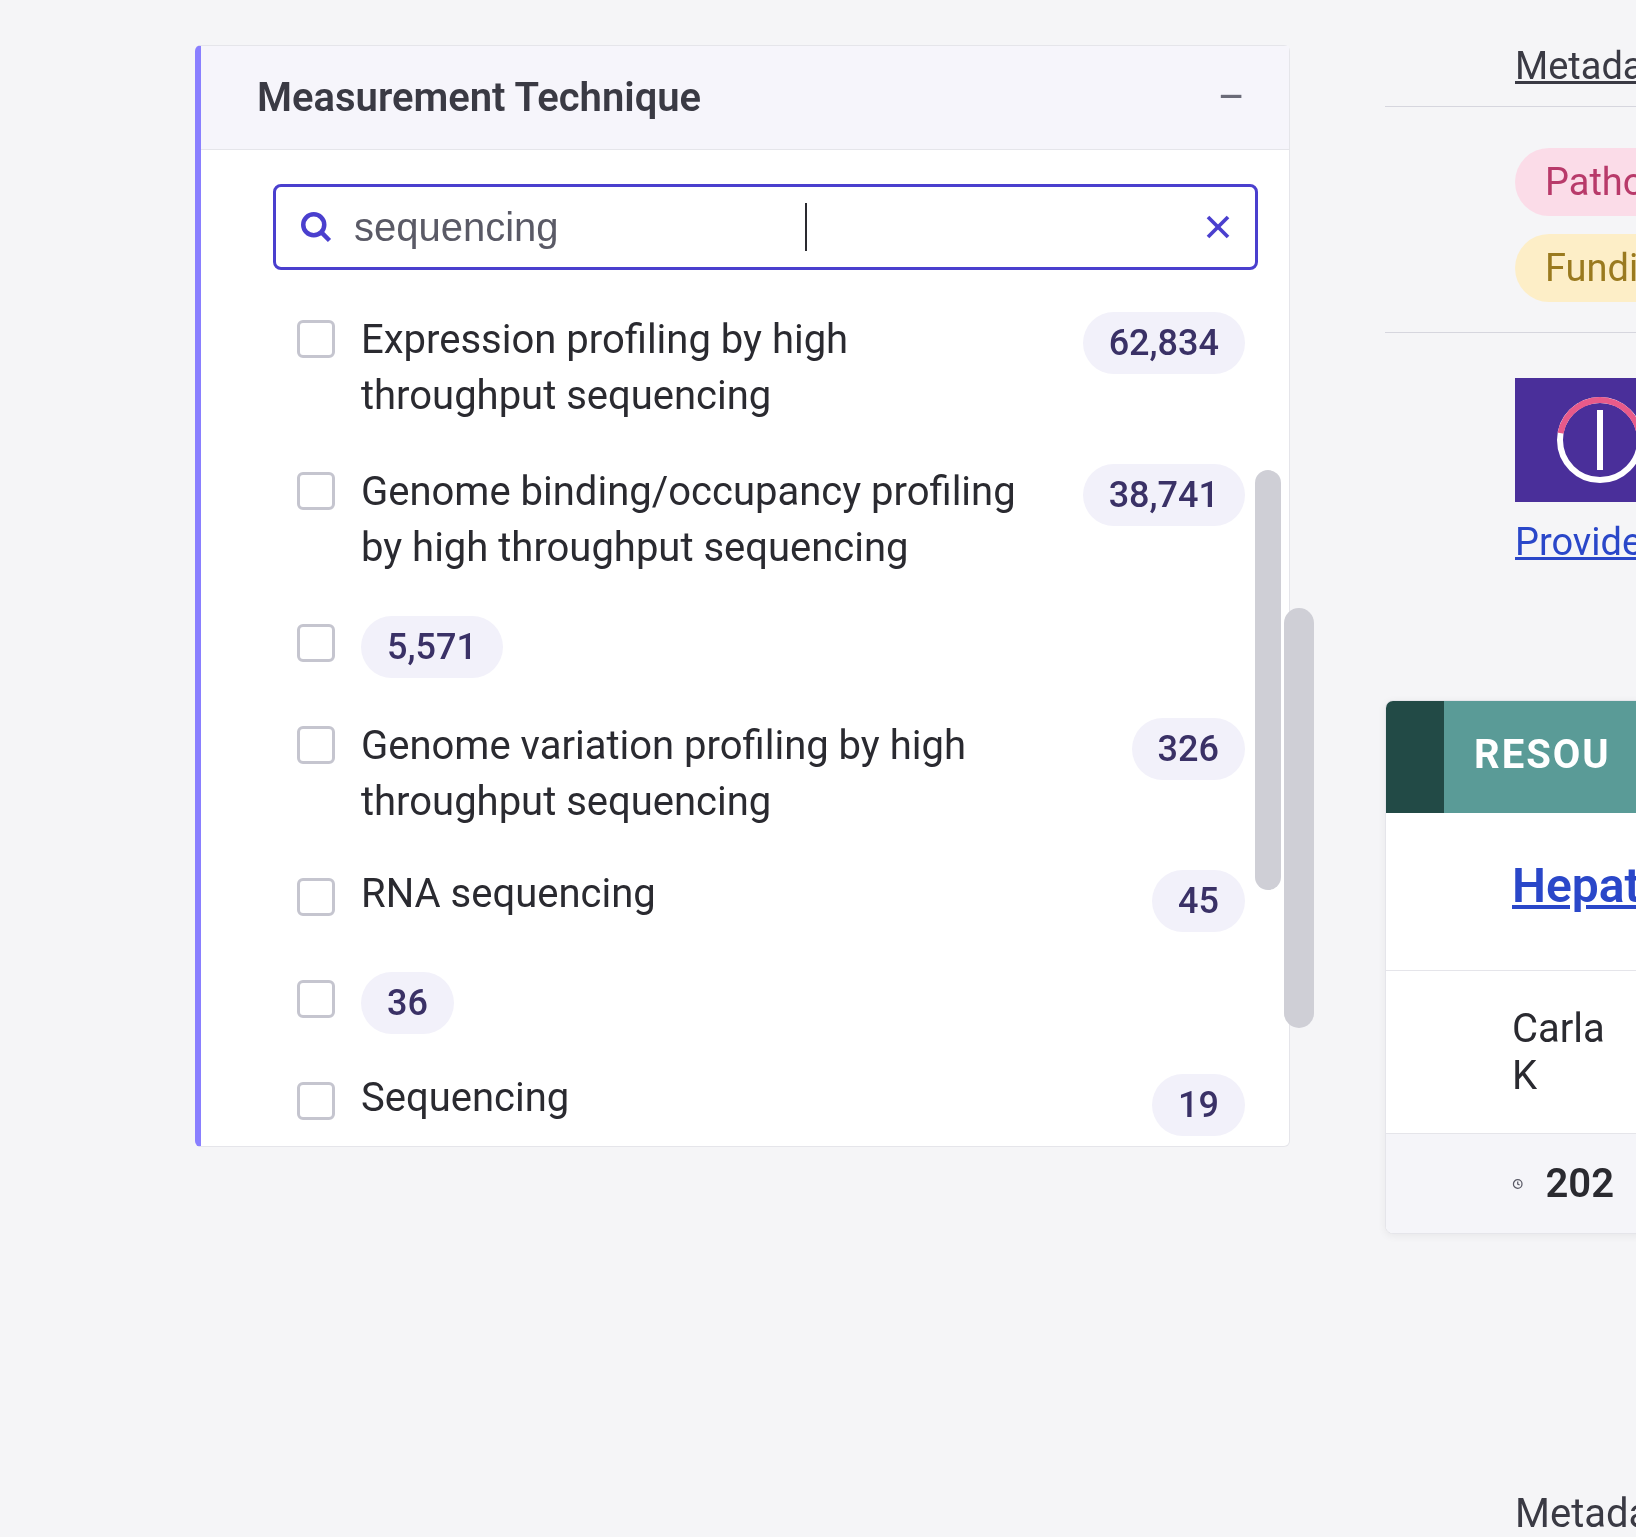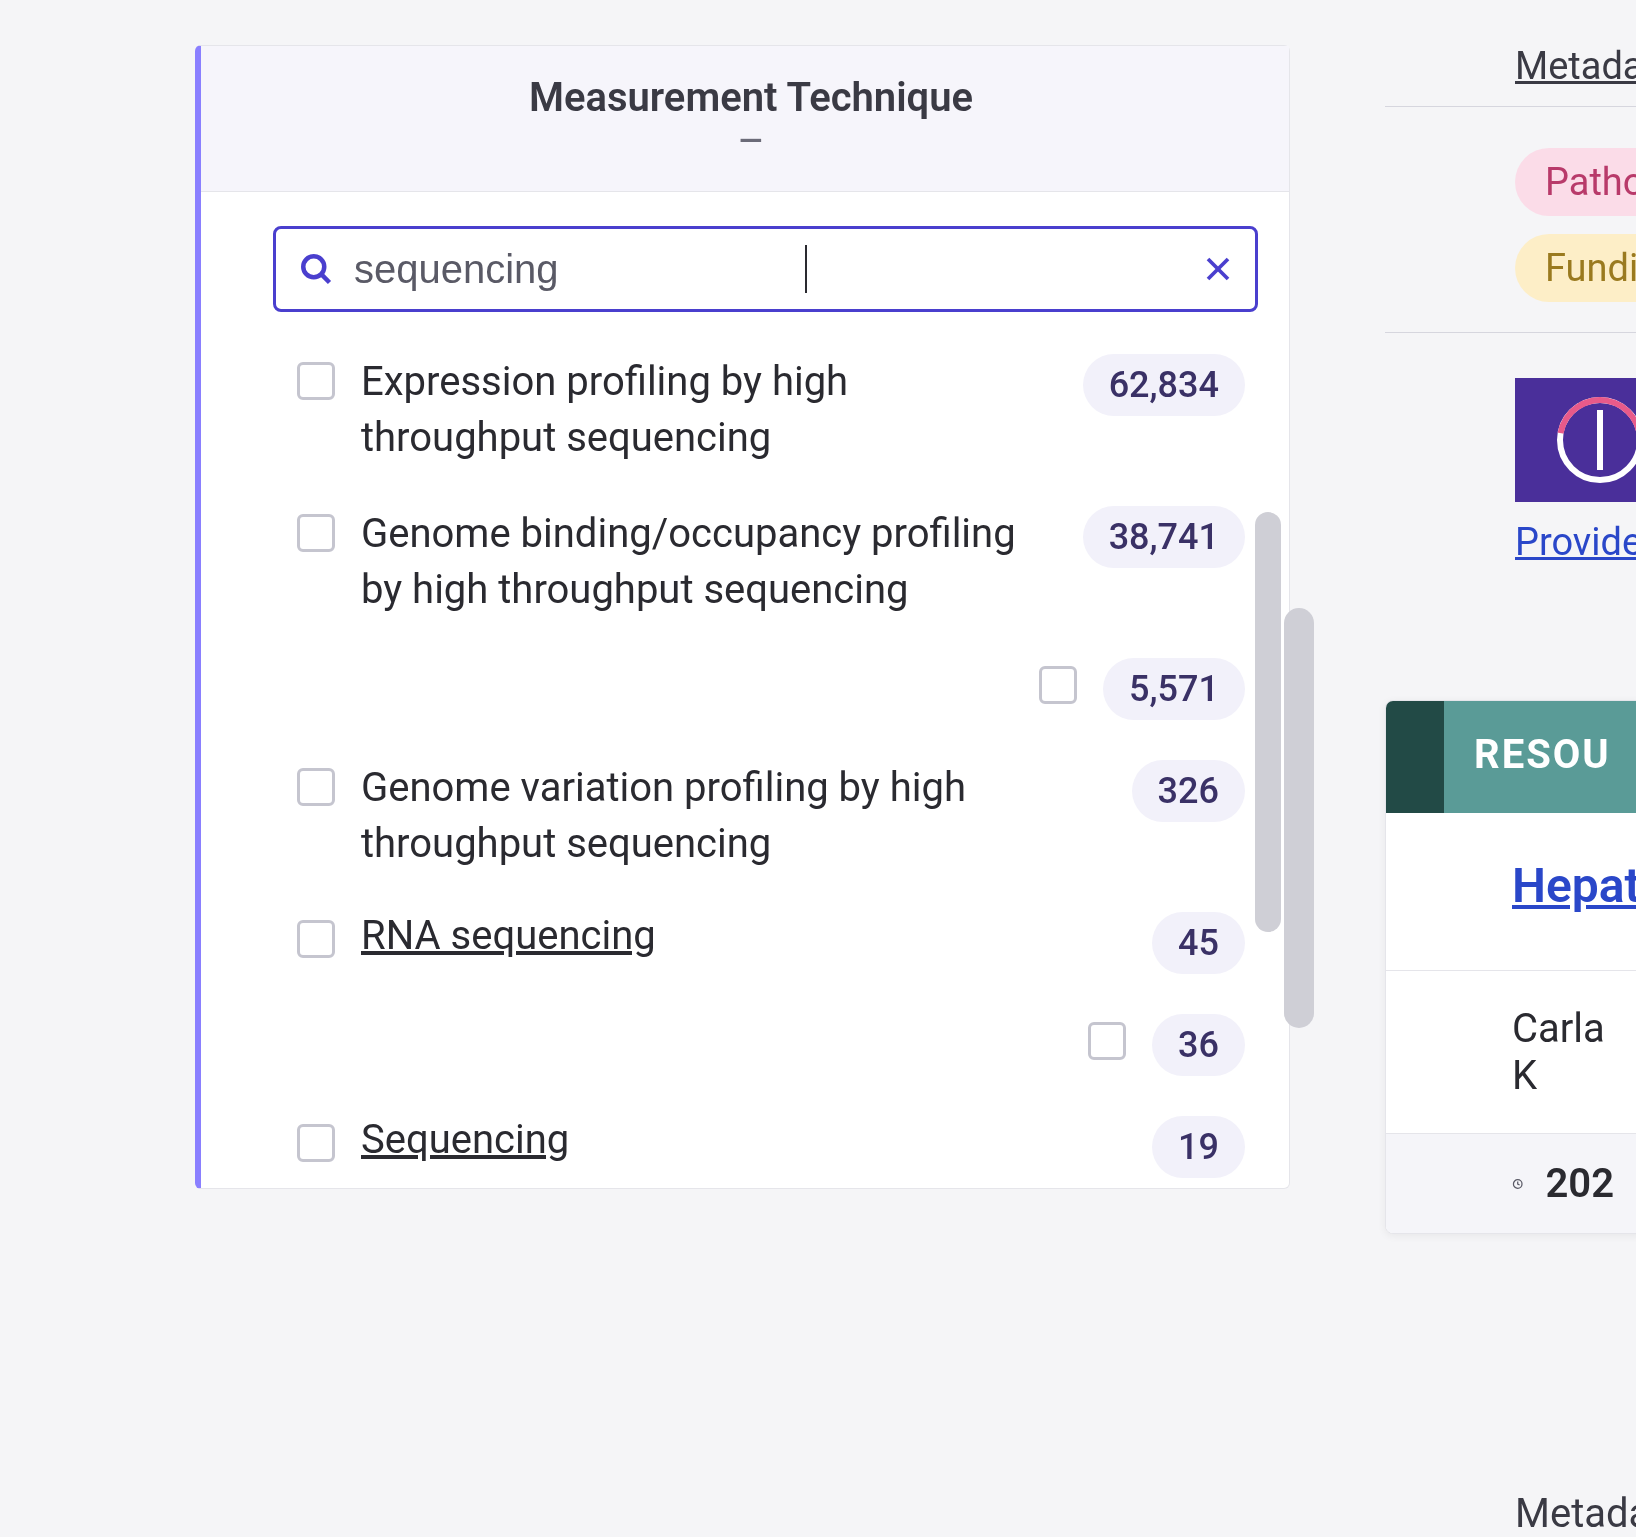--- a/index.html
+++ b/index.html
@@ -23,21 +23,20 @@
     border-left: 6px solid #8a7fff;
     border-radius: 6px;
   }
   .filter-header {
     display: flex;
     align-items: center;
     justify-content: space-between;
     padding: 28px 44px 28px 56px;
     background: #f6f5fb;
     border-bottom: 1px solid #e5e5ea;
-    flex-direction: column;
   }
   .filter-title {
     font-size: 40px;
     font-weight: 600;
     color: #3a3a44;
   }
   .collapse-icon {
     font-size: 42px;
     font-weight: 400;
     color: #6b6b78;
@@ -94,38 +93,37 @@
     display: flex;
     flex-direction: column;
     gap: 40px;
     padding-left: 24px;
     position: relative;
   }
   .option-row {
     display: flex;
     align-items: flex-start;
     gap: 26px;
-    justify-content: flex-end;
   }
   .checkbox {
     width: 38px; height: 38px;
     border: 3px solid #c5c5cf;
     border-radius: 6px;
     flex: 0 0 auto;
     margin-top: 8px;
     cursor: pointer;
   }
   .option-label {
     font-size: 40px;
     color: #2a2a30;
     line-height: 1.4;
     flex: 1;
     padding-right: 12px;
   }
-  .option-label.single { line-height: 1.2; text-decoration: underline; }
+  .option-label.single { line-height: 1.2; }
   .count-badge {
     background: #f2f1fa;
     color: #3a3166;
     font-size: 36px;
     font-weight: 500;
     border-radius: 999px;
     padding: 10px 26px;
     flex: 0 0 auto;
     align-self: flex-start;
   }

